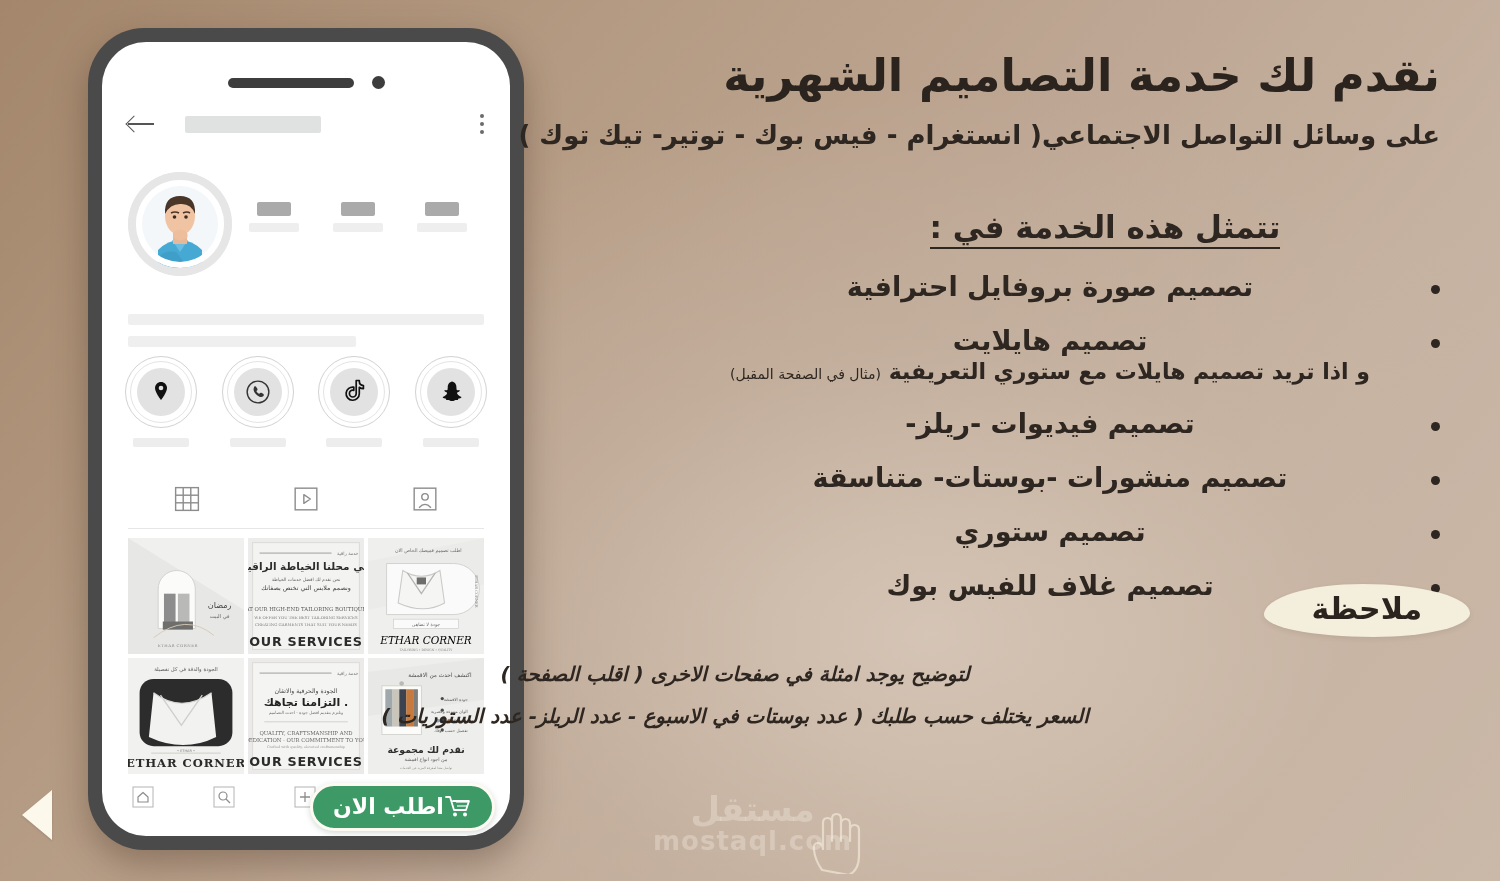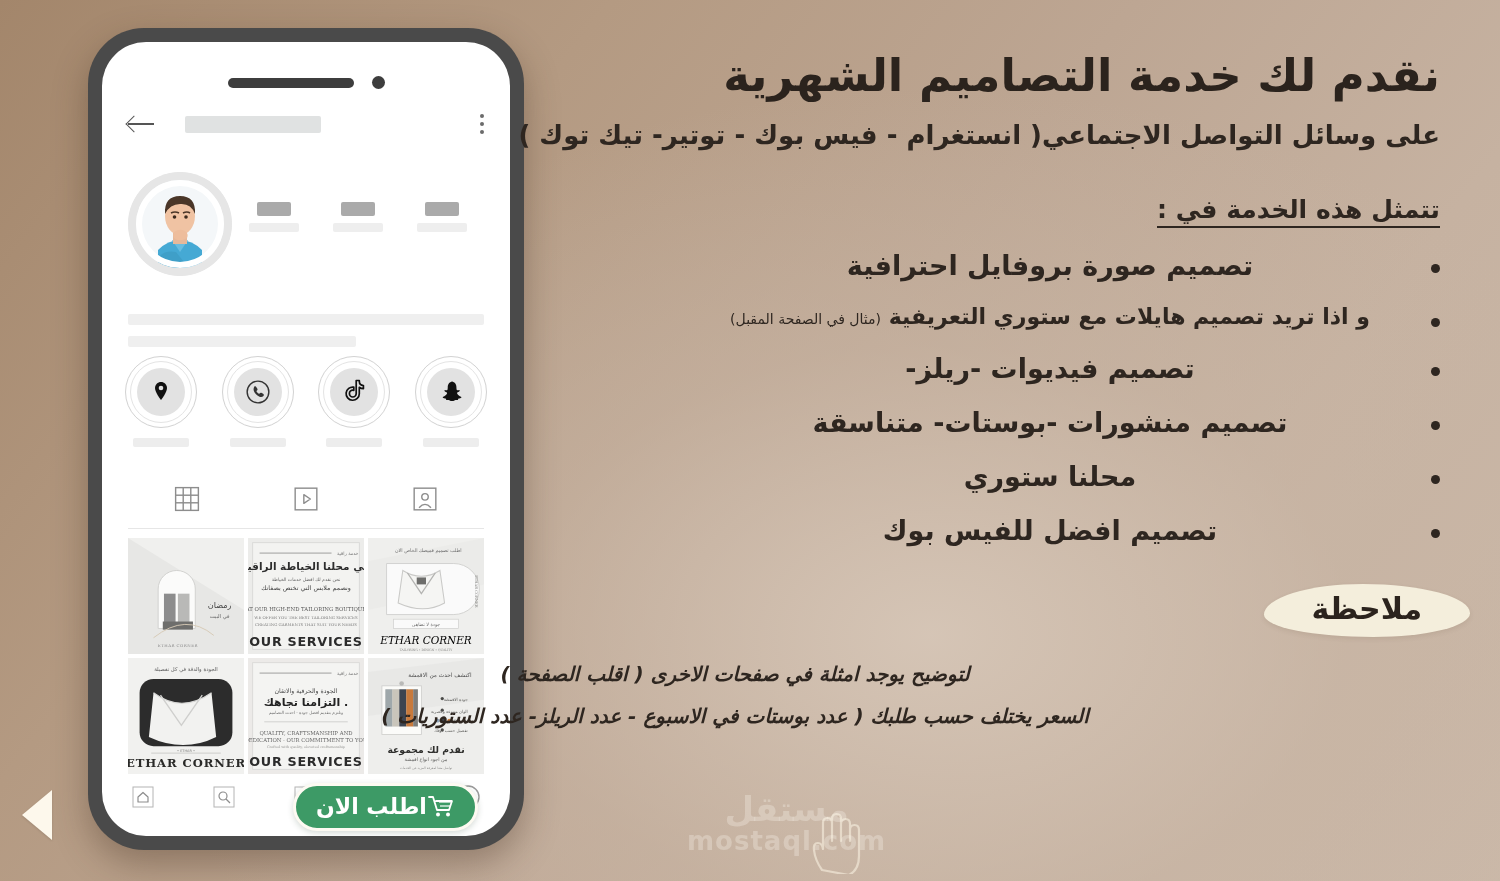--- a/index.html
+++ b/index.html
@@ -152,21 +152,21 @@
   }
   .headline {
     font-size: 45px; font-weight: 700; letter-spacing: -0.5px;
     line-height: 1.06; color: #2b231d; white-space: nowrap;
   }
   .subhead {
     font-size: 26px; font-weight: 600; margin-top: 20px; color: #2e2620;
     white-space: nowrap;
   }
   .section-title {
-    font-size: 25px; font-weight: 700; margin-top: 45px; text-align: right;
+    font-size: 31px; font-weight: 700; margin-top: 59px; text-align: center;
     padding-left: 190px;
   }
   .section-title span { border-bottom: 2px solid #2e2620; padding-bottom: 2px; }
 
   .bullets { list-style: none; margin-top: 28px; }
   .bullets li {
     position: relative;
     font-size: 27px; font-weight: 600; line-height: 1.04;
     padding-right: 40px; margin-bottom: 26px;
     text-align: center; padding-left: 120px;
@@ -187,31 +187,31 @@
     padding: 7px 48px 11px;
     border-radius: 48% 52% 47% 53% / 58% 55% 45% 42%;
     font-size: 30px; font-weight: 700; color: #2b231d;
     box-shadow: 0 2px 5px rgba(80,60,40,0.10);
   }
   .footnotes { position: absolute; right: 60px; top: 662px; left: 30px; text-align: center; }
   .footnotes p { font-size: 20px; font-weight: 600; margin-bottom: 18px; color: #2e2620; white-space: nowrap; font-style: italic; }
 
   
   .order-btn {
-    position: absolute; left: 293px; top: 783px;
+    position: absolute; left: 310px; top: 783px;
     background: #3d9a66; color: #ffffff;
     border: 3px solid #fdfaf2; border-radius: 26px;
     padding: 7px 20px 9px; display: flex; align-items: center; 
     font-size: 22px; font-weight: 700; cursor: pointer;
     box-shadow: 0 2px 6px rgba(40,70,50,0.2);
   }
 
   
   .watermark {
-    position: absolute; left: 687px; top: 792px;
+    position: absolute; left: 653px; top: 792px;
     color: rgba(255,252,244,0.28);
     font-size: 34px; font-weight: 700; line-height: 1.05;
     text-align: center; pointer-events: none; user-select: none;
   }
   .watermark .wm2 { font-size: 26px; letter-spacing: 1px; }
   .cursor-hand {
     position: absolute; left: 808px; top: 812px;
     opacity: 0.55; pointer-events: none;
   }
 </style>
@@ -523,36 +523,37 @@
 
     <div class="section-title">
       <span>تتمثل هذه الخدمة في :</span>
     </div>
 
     <ul class="bullets">
       <li>
         <span>تصميم صورة بروفايل احترافية</span>
       </li>
       <li>
+        <span>تصميم هايلايت</span>
         <span class="sub-note">
           <span>و اذا تريد تصميم هايلات مع ستوري التعريفية</span>
           <span class="paren">(مثال في الصفحة المقبل)</span>
         </span>
       </li>
       <li>
         <span>تصميم فيديوات -ريلز-</span>
       </li>
       <li>
         <span>تصميم منشورات -بوستات- متناسقة</span>
       </li>
       <li>
-        <span>محلنا ستوري</span>
+        <span>تصميم ستوري</span>
       </li>
       <li>
-        <span>تصميم افضل للفيس بوك</span>
+        <span>تصميم غلاف للفيس بوك</span>
       </li>
     </ul>
   </div>
 
   <div class="note-badge">ملاحظة</div>
 
   <div class="footnotes">
     <p>لتوضيح يوجد امثلة في صفحات الاخرى ( اقلب الصفحة )</p>
     <p>السعر يختلف حسب طلبك ( عدد بوستات في الاسبوع - عدد الريلز- عدد الستوريات )</p>
   </div>

